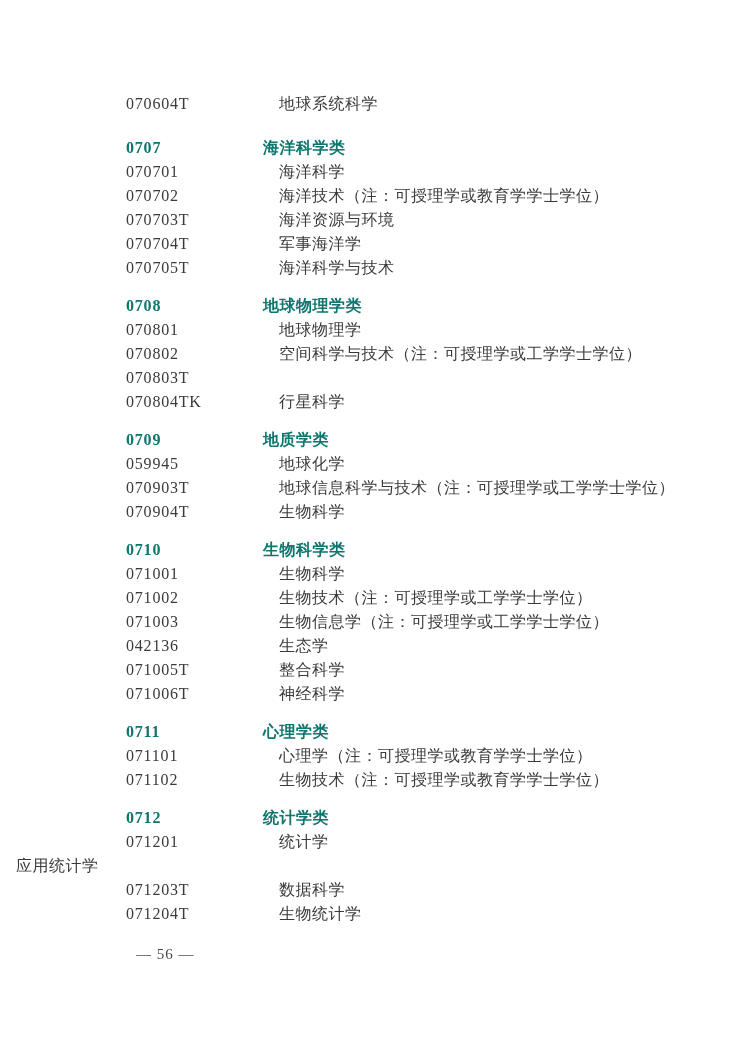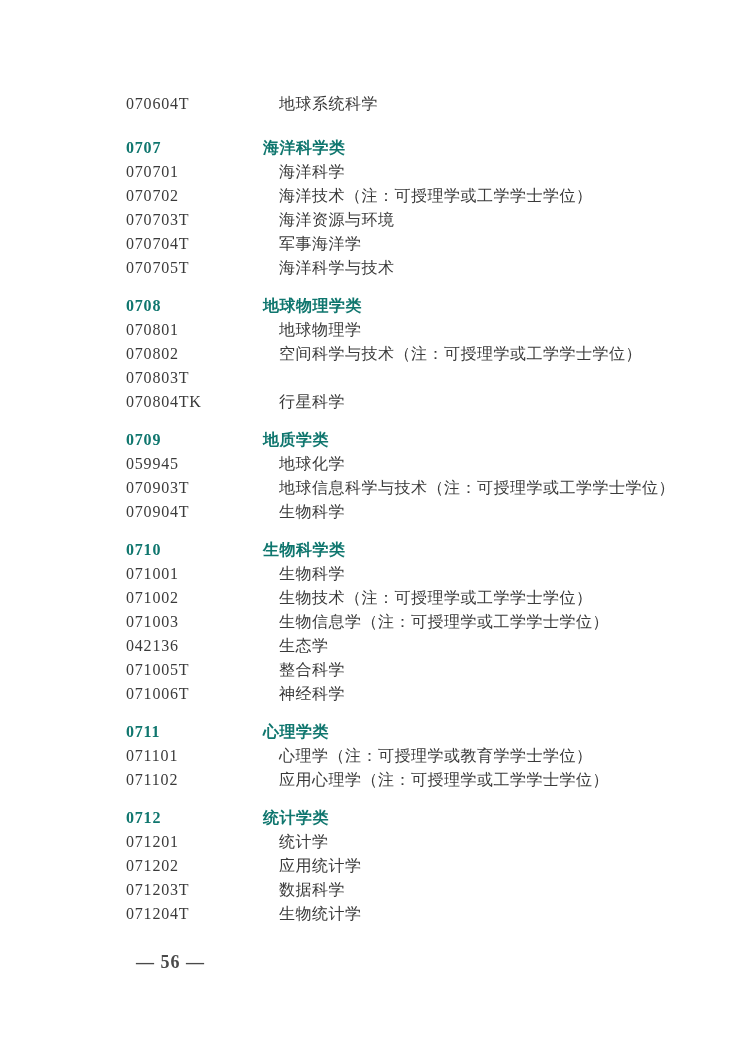--- a/index.html
+++ b/index.html
@@ -42,27 +42,26 @@
     margin-bottom: 20px;
   }
   .section {
     margin-top: 14px;
   }
   .section-header {
     font-weight: bold;
     color: #0f766e;
   }
   .footer {
-    margin-top: 24px;
+    margin-top: 16px;
     margin-left: 136px;
-    font-size: 18px;
+    font-size: 15px;
     line-height: 24px;
     color: #4a4a4a;
     letter-spacing: 1px;
-    font-weight: bold;
   }
 </style>
 </head>
 <body>
 
 <div class="content">
 
   <div class="leading-rows">
     <div class="row major">
       <span class="code">070604T</span>
@@ -74,21 +73,21 @@
     <div class="row section-header">
       <span class="code">0707</span>
       <span class="name">海洋科学类</span>
     </div>
     <div class="row major">
       <span class="code">070701</span>
       <span class="name">海洋科学</span>
     </div>
     <div class="row major">
       <span class="code">070702</span>
-      <span class="name">海洋技术（注：可授理学或工学学士学位）</span>
+      <span class="name">海洋技术（注：可授理学或教育学学士学位）</span>
     </div>
     <div class="row major">
       <span class="code">070703T</span>
       <span class="name">海洋资源与环境</span>
     </div>
     <div class="row major">
       <span class="code">070704T</span>
       <span class="name">军事海洋学</span>
     </div>
     <div class="row major">
@@ -173,35 +172,34 @@
     <div class="row section-header">
       <span class="code">0711</span>
       <span class="name">心理学类</span>
     </div>
     <div class="row major">
       <span class="code">071101</span>
       <span class="name">心理学（注：可授理学或教育学学士学位）</span>
     </div>
     <div class="row major">
       <span class="code">071102</span>
-      <span class="name">应用心理学（注：可授理学或工学学士学位）</span>
+      <span class="name">生物技术（注：可授理学或教育学学士学位）</span>
     </div>
   </div>
 
   <div class="section">
     <div class="row section-header">
       <span class="code">0712</span>
       <span class="name">统计学类</span>
     </div>
     <div class="row major">
       <span class="code">071201</span>
       <span class="name">统计学</span>
     </div>
     <div class="row major">
-      <span class="code">071202</span>
       <span class="name">应用统计学</span>
     </div>
     <div class="row major">
       <span class="code">071203T</span>
       <span class="name">数据科学</span>
     </div>
     <div class="row major">
       <span class="code">071204T</span>
       <span class="name">生物统计学</span>
     </div>

